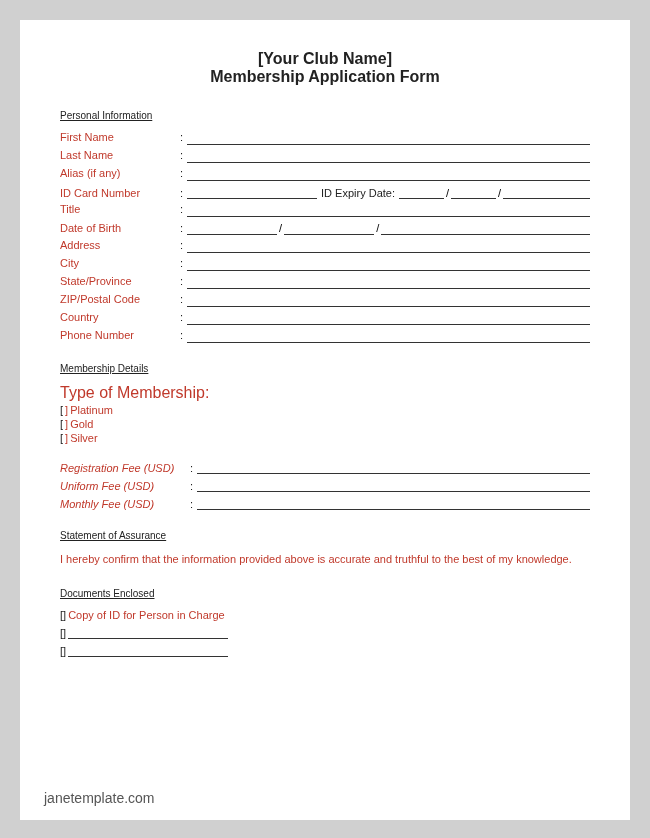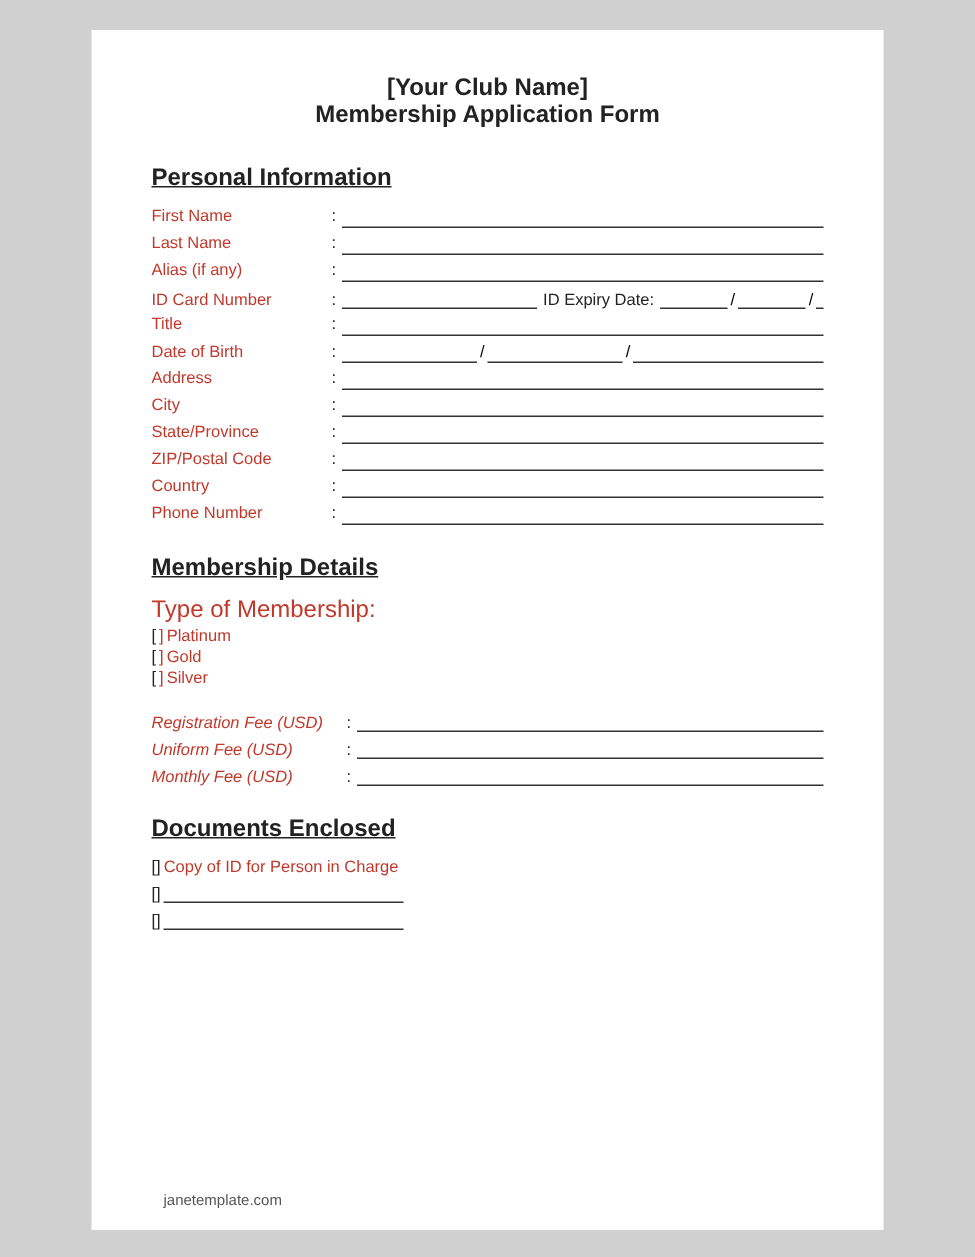--- a/index.html
+++ b/index.html
@@ -7,42 +7,42 @@
       background: #d0d0d0;
       display: flex;
       justify-content: center;
       align-items: flex-start;
       min-height: 838px;
       padding: 20px;
       font-family: Arial, sans-serif;
     }
     .page {
       background: #fff;
-      width: 528px;
+      width: 610px;
       min-height: 800px;
       padding: 30px 40px 20px 40px;
       position: relative;
     }
     .header {
       text-align: center;
       margin-bottom: 24px;
     }
     .header-club {
       font-size: 16px;
       font-weight: bold;
       color: #222;
     }
     .header-title {
       font-size: 16px;
       font-weight: bold;
       color: #222;
     }
     .section-title {
-      font-size: 16px;
-      font-weight: bold;
+      font-size: 10px;
+      font-weight: normal;
       text-decoration: underline;
       color: #222;
       margin-bottom: 10px;
     }
     .section {
       margin-bottom: 20px;
     }
     .form-row {
       display: flex;
       margin-bottom: 4px;
@@ -154,22 +154,22 @@
     }
     .doc-line {
       width: 160px;
       border-bottom: 1px solid #333;
       min-height: 14px;
       margin-left: 2px;
     }
     .footer {
       position: absolute;
       bottom: 14px;
-      left: 48px;
-      font-size: 10px;
+      left: 24px;
+      font-size: 14px;
       color: #555;
     }
     .mb16 { margin-bottom: 16px; }
   </style>
 </head>
 <body>
 
 <div class="page">
 
   <div class="header">
@@ -296,20 +296,24 @@
       <div class="field-line"></div>
     </div>
 
     <div class="fee-row">
       <span class="fee-label">Monthly Fee (USD)</span>
       <span class="colon">:</span>
       <div class="field-line"></div>
     </div>
   </div>
 
+  <div class="section">
+    <div class="section-title">Statement of Assurance</div>
+    <div class="assurance-text">I hereby confirm that the information provided above is accurate and truthful to the best of my knowledge.</div>
+  </div>
 
   <div class="section">
     <div class="section-title">Documents Enclosed</div>
 
     <div class="doc-item">
       <span style="color:#222; font-size:11px;">[</span>
       <span style="color:#222; font-size:11px; margin-right:2px;">]</span>
       <span style="color:#c0392b; font-size:11px;"> Copy of ID for Person in Charge</span>
     </div>
     <div class="doc-item">

